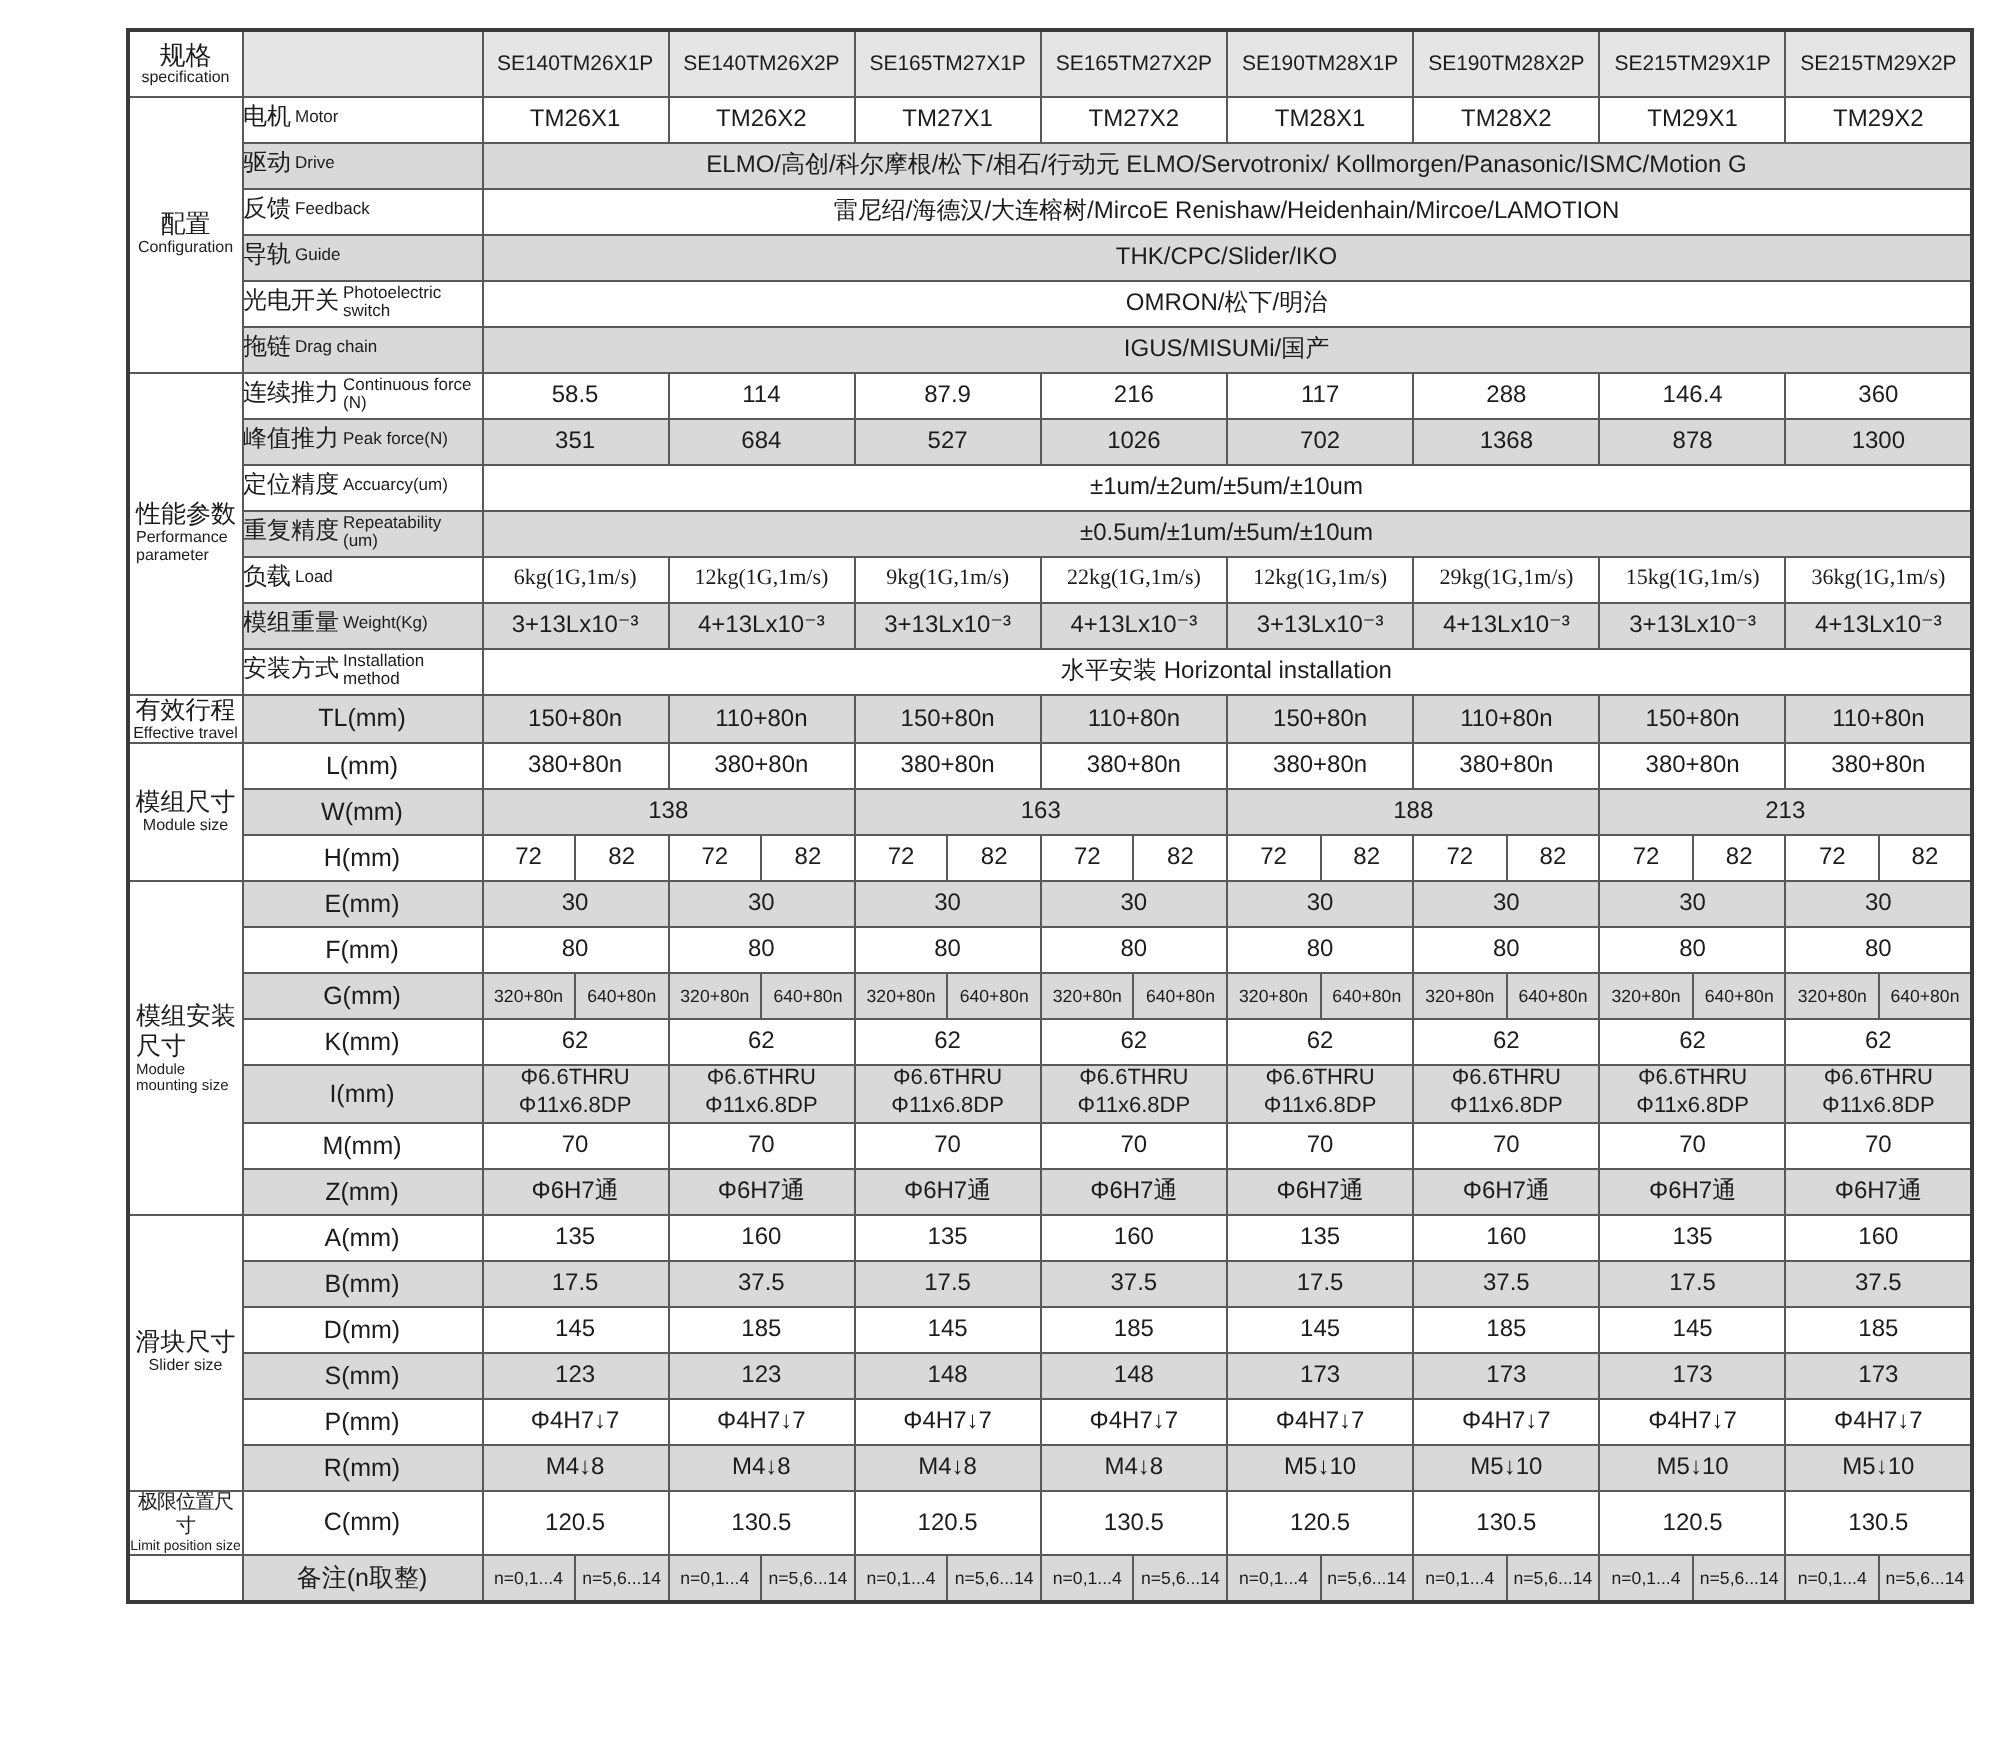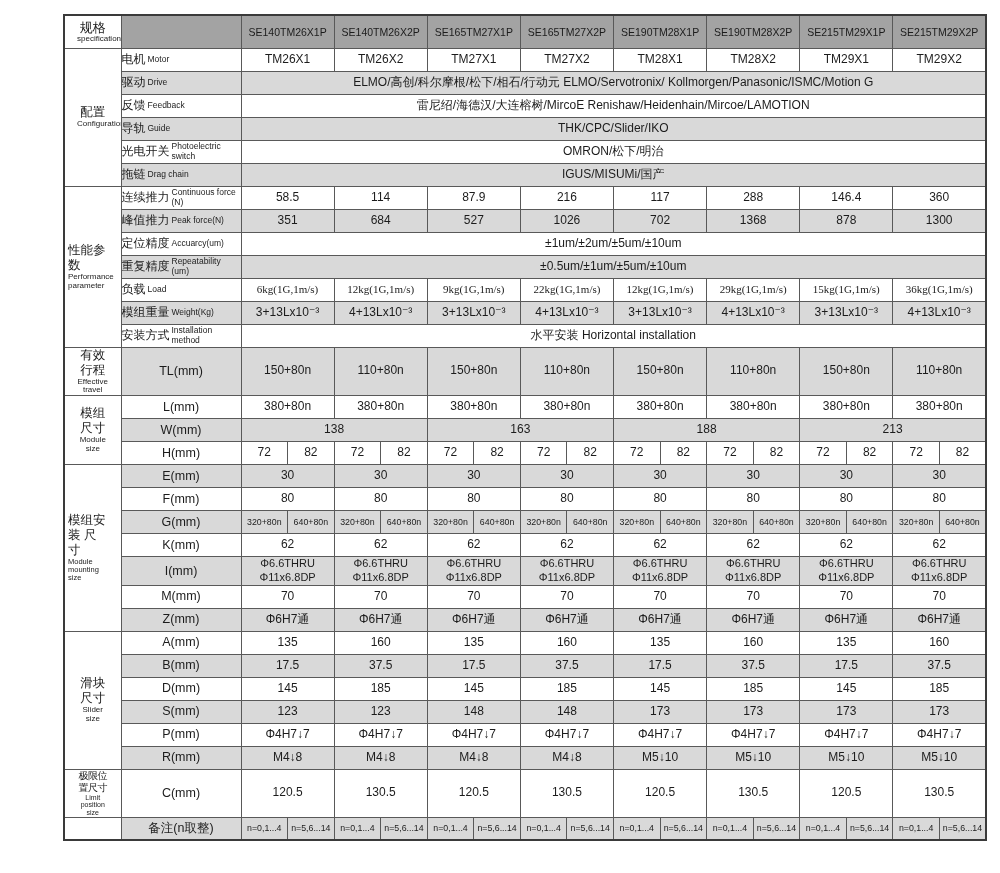--- a/index.html
+++ b/index.html
@@ -7,22 +7,22 @@
         font-family:"Liberation Sans","DejaVu Sans",sans-serif;color:#1c1c1c;}
   table.spec{position:absolute;left:63px;top:14px;width:923px;border-collapse:collapse;
         table-layout:fixed;border:2px solid #3a3a3a;}
   td{border:1px solid #595959;text-align:center;vertical-align:middle;padding:0;
      overflow:hidden;white-space:pre-line;line-height:1.15;}
   tr{height:23px;}
   tr[data-name="header-row"]{height:33px;}
   tr[data-name="row-i"]{height:24px;}
   tr[data-name="row-c"]{height:28px;}
   td.shade{background:#d9d9d9;}
-  td.head{background:#a3a3a3;font-size:10.5px;}
-  td.group-cell{background:#ffffff;text-align:center;padding:0 12px;}
+  td.head{background:#e5e5e5;font-size:10.5px;}
+  td.group-cell{background:#ffffff;text-align:center;padding:0 0;}
   .gcn{font-size:12.5px;line-height:1.2;}
   .gen{font-size:8px;line-height:1.1;}
   td[data-name="group-cell-performance"],td[data-name="group-cell-mounting"]{text-align:left;padding-left:3px;}
   td[data-name="group-cell-limit"] .gcn{font-size:10px;letter-spacing:-0.5px;}
   td[data-name="group-cell-limit"] .gen{font-size:7px;}
   td[data-name="group-cell-mounting"] .gen{font-size:7.5px;}
   td[data-name="header-spec-cell"] .gcn{font-size:13px;}
   td.label-split{text-align:left;padding-left:0;padding-right:1px;white-space:normal;}
   td.label-split .cn{font-size:12px;display:inline-block;vertical-align:middle;}
   td.label-split .en{font-size:8.5px;display:inline-block;vertical-align:middle;

